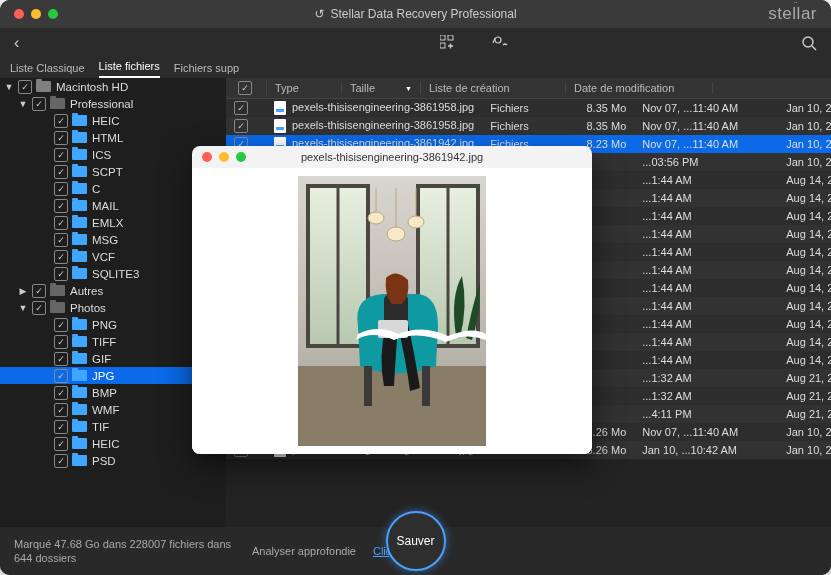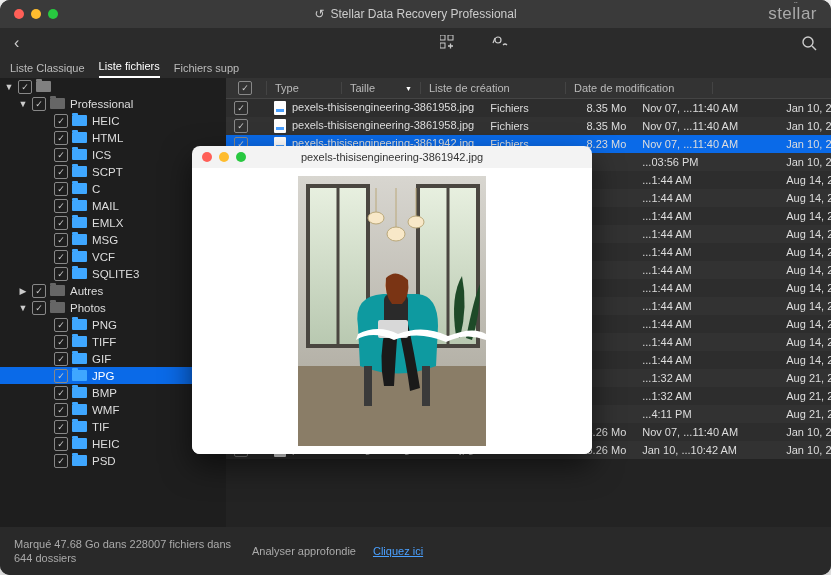--- a/index.html
+++ b/index.html
@@ -137,20 +137,21 @@
     <div class="tab">Fichiers supp</div>
   </div>
 
   <div class="main">
 
     <div class="tree">
       <div class="tnode" style="padding-left:4px">
             <span class="disc">▼</span>
             <span class="chk">✓</span>
             <span class="fld gray"></span>
+            <span class="lbl">Macintosh HD</span>
           </div>
       <div class="tnode" style="padding-left:18px">
             <span class="disc">▼</span>
             <span class="chk">✓</span>
             <span class="fld dark"></span>
             <span class="lbl">Professional</span>
           </div>
       <div class="tnode" style="padding-left:40px">
             <span class="disc"></span>
             <span class="chk">✓</span>
@@ -519,15 +520,16 @@
     </div>
   </div>
 
   <div class="footer">
     <div class="status">Marqué 47.68 Go dans 228007 fichiers dans 644 dossiers</div>
     <div class="deep">
       <span>Analyser approfondie</span>
       <a href="#">Cliquez ici</a>
     </div>
   </div>
+  <div class="savebtn">Sauver</div>
 
 </div>
 </div>
 
 </body></html>

